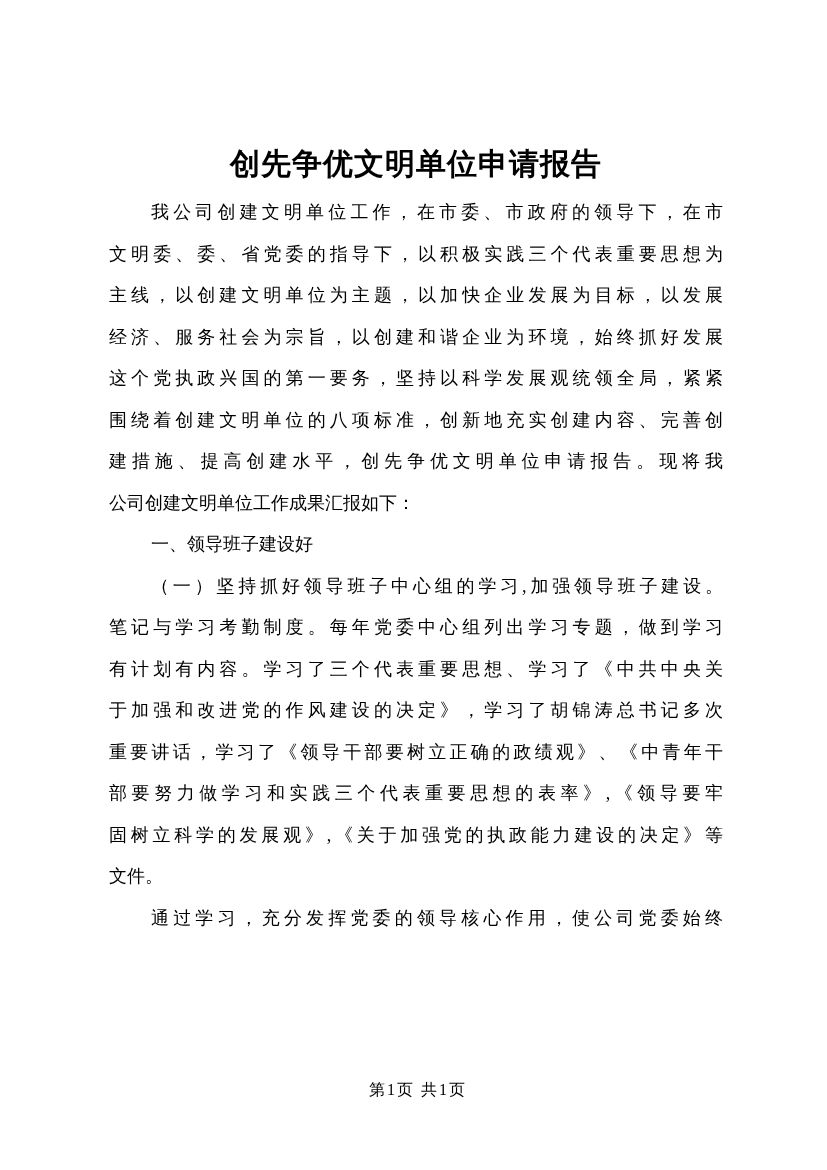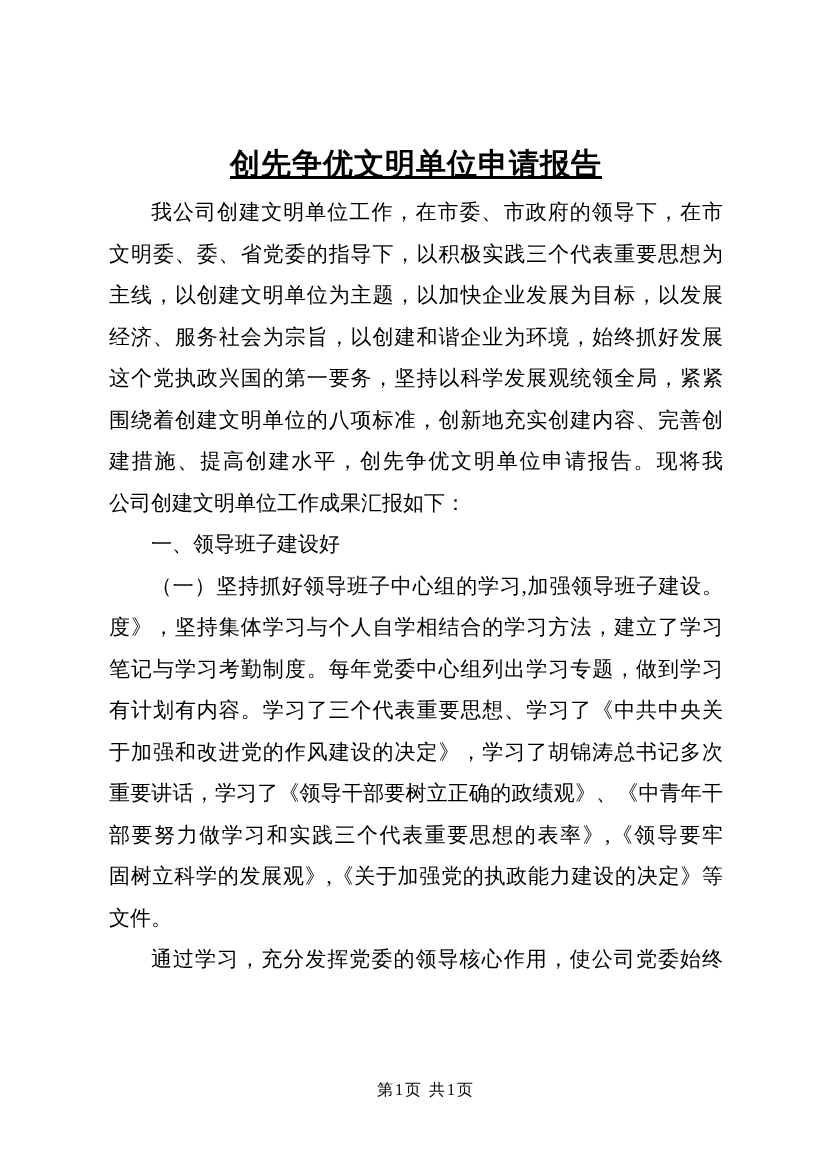--- a/index.html
+++ b/index.html
@@ -25,47 +25,46 @@
     left: 109px;
     top: 143px;
     width: 614px;
     margin: 0;
     text-align: center;
     font-size: 30px;
     line-height: 42px;
     font-weight: bold;
     letter-spacing: 1px;
     white-space: nowrap;
-    text-decoration: underline;
   }
   .doc-body {
     position: absolute;
     left: 109px;
     top: 192px;
     width: 614px;
-    font-size: 21px;
+    font-size: 18px;
   }
   .line {
     height: 41.5px;
     line-height: 41.5px;
     text-align: justify;
     text-align-last: justify;
     text-justify: inter-ideograph;
     white-space: normal;
   }
   .line.indent {
     padding-left: 42px;
   }
   .line.nofill {
     text-align: right;
     text-align-last: left;
   }
   .page-footer {
     position: absolute;
-    left: 377px;
+    left: 369px;
     top: 1077px;
     font-size: 16px;
     line-height: 26px;
     letter-spacing: 2px;
     white-space: nowrap;
   }
 </style>
 </head>
 <body>
 
@@ -76,21 +75,20 @@
       <div class="line indent">我公司创建文明单位工作，在市委、市政府的领导下，在市</div>
       <div class="line">文明委、委、省党委的指导下，以积极实践三个代表重要思想为</div>
       <div class="line">主线，以创建文明单位为主题，以加快企业发展为目标，以发展</div>
       <div class="line">经济、服务社会为宗旨，以创建和谐企业为环境，始终抓好发展</div>
       <div class="line">这个党执政兴国的第一要务，坚持以科学发展观统领全局，紧紧</div>
       <div class="line">围绕着创建文明单位的八项标准，创新地充实创建内容、完善创</div>
       <div class="line">建措施、提高创建水平，创先争优文明单位申请报告。现将我</div>
       <div class="line nofill">公司创建文明单位工作成果汇报如下：</div>
       <div class="line indent nofill">一、领导班子建设好</div>
       <div class="line indent">（一）坚持抓好领导班子中心组的学习,加强领导班子建设。</div>
-      <div class="line">度》，坚持集体学习与个人自学相结合的学习方法，建立了学习</div>
       <div class="line">笔记与学习考勤制度。每年党委中心组列出学习专题，做到学习</div>
       <div class="line">有计划有内容。学习了三个代表重要思想、学习了《中共中央关</div>
       <div class="line">于加强和改进党的作风建设的决定》，学习了胡锦涛总书记多次</div>
       <div class="line">重要讲话，学习了《领导干部要树立正确的政绩观》、《中青年干</div>
       <div class="line">部要努力做学习和实践三个代表重要思想的表率》,《领导要牢</div>
       <div class="line">固树立科学的发展观》,《关于加强党的执政能力建设的决定》等</div>
       <div class="line nofill">文件。</div>
       <div class="line indent">通过学习，充分发挥党委的领导核心作用，使公司党委始终</div>
     </div>
 

